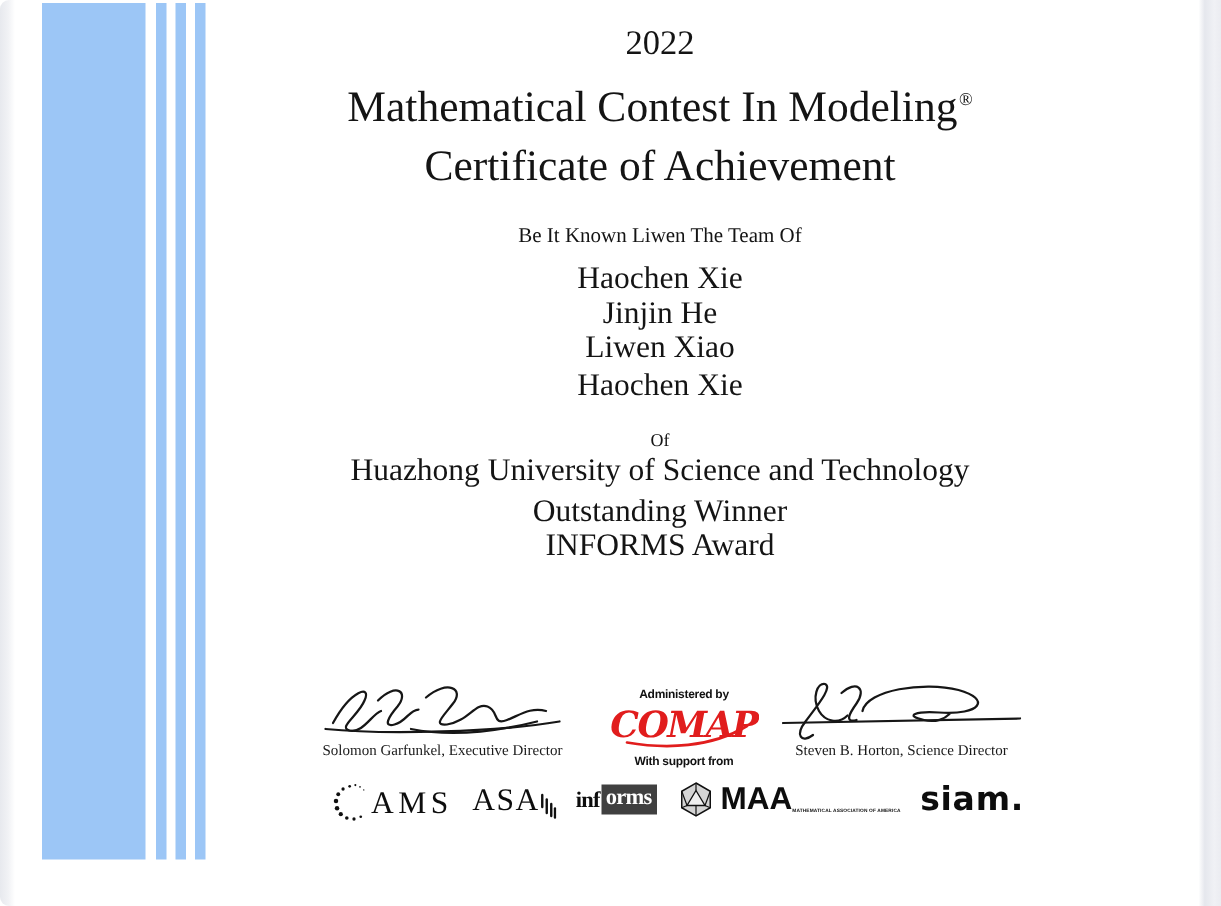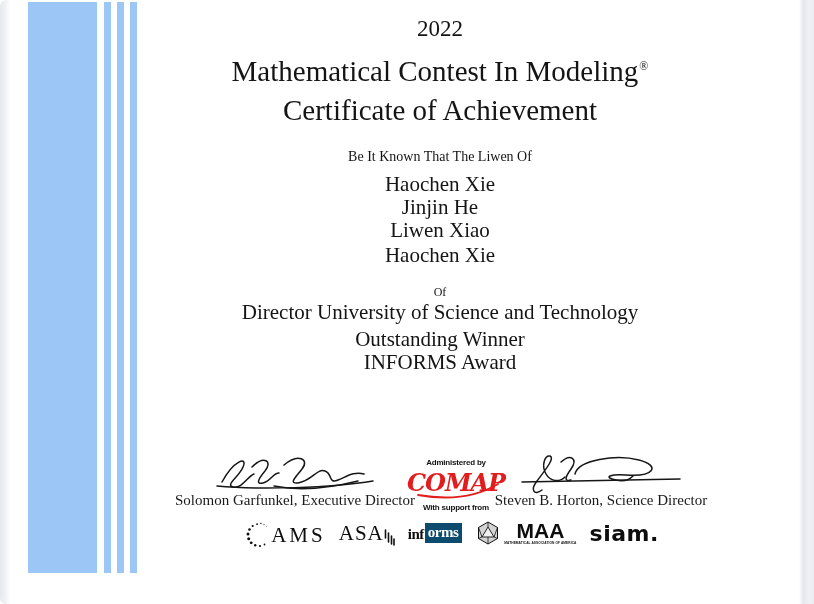--- a/index.html
+++ b/index.html
@@ -40,37 +40,37 @@
   .of-label{margin-top:18px;font-size:12px;line-height:14px;}
   .institution{margin-top:1px;font-size:21px;line-height:24px;}
   .designation-intro{margin-top:14px;}
   .designation-first{margin-top:4px;}
 
   
   .sig-row{position:absolute;top:448px;left:0;width:748px;height:72px;}
   .sig-block{position:absolute;display:flex;flex-direction:column;align-items:center;}
   .sig-left{left:146px;top:4px;width:166px;}
   .sig-right{left:452px;top:2px;width:166px;}
-  .sig-label{font-size:15px;line-height:11px;margin-top:1px;white-space:nowrap;color:#1a1a1a;}
+  .sig-label{font-size:10px;line-height:11px;margin-top:1px;white-space:nowrap;color:#1a1a1a;}
   .sig-center{left:334px;top:10px;width:112px;}
   .tiny-bold{font-family:"Liberation Sans", sans-serif;font-weight:bold;font-size:8px;
              letter-spacing:-0.2px;line-height:9px;color:#111;}
   .comap-svg{margin-top:3px;margin-bottom:3px;}
 
   
   .logos-row{position:absolute;top:516px;left:12px;width:748px;height:34px;
              display:flex;justify-content:center;align-items:center;gap:13px;}
   .logo{display:flex;align-items:flex-end;color:#0d0d0d;}
   .ams-text{font-size:21px;letter-spacing:3px;margin-left:2px;}
   .asa-text{font-size:21px;letter-spacing:1px;}
   .informs{font-family:Liberation Serif, serif;font-weight:bold;font-size:15px;}
   .informs .inf{letter-spacing:-0.5px;padding-right:1px;}
-  .informs .orms{background:#0c4a6e;color:#ffffff;padding:1px 4px 2px 3px;letter-spacing:-0.5px;}
+  .informs .orms{background:#404040;color:#ffffff;padding:1px 4px 2px 3px;letter-spacing:-0.5px;}
   .maa{align-items:center;}
-  .maa-col{display:flex;flex-direction:column;align-items:center;margin-left:3px;}
+  .maa-col{display:flex;flex-direction:row;align-items:flex-end;margin-left:3px;}
   .maa-text{font-family:"Liberation Sans", sans-serif;font-weight:bold;font-size:21px;line-height:18px;}
   .maa-caption{font-family:"Liberation Sans", sans-serif;font-weight:bold;font-size:3.2px;
                line-height:4px;letter-spacing:0.1px;white-space:nowrap;margin-top:1px;}
   .siam-text{font-family:"DejaVu Sans", sans-serif;font-weight:bold;font-size:22px;
              letter-spacing:0.5px;}
 </style>
 </head>
 <body>
 
 <div>
@@ -84,30 +84,30 @@
   <div class="stripe stripe-3"></div>
 
   <div class="content">
 
     <div class="year">2022</div>
 
     <div class="title"><span>Mathematical Contest In Modeling</span><sup>®</sup></div>
 
     <div class="subtitle">Certificate of Achievement</div>
 
-    <div class="small-label team-intro">Be It Known That The Liwen Of</div>
+    <div class="small-label team-intro">Be It Known Liwen The Team Of</div>
 
     <div class="big-line member-first">Haochen Xie</div>
     <div class="big-line">Jinjin He</div>
     <div class="big-line">Liwen Xiao</div>
 
     <div class="big-line advisor-name">Haochen Xie</div>
 
     <div class="of-label">Of</div>
-    <div class="institution">Director University of Science and Technology</div>
+    <div class="institution">Huazhong University of Science and Technology</div>
 
     <div class="big-line designation-first">Outstanding Winner</div>
     <div class="big-line">INFORMS Award</div>
 
     <div class="sig-row">
 
       <div class="sig-block sig-left">
         <svg width="166" height="42" viewBox="0 0 166 42">
           <g fill="none" stroke="#161616" stroke-width="1.5" stroke-linecap="round">
             <path d="M10 30 C 22 8, 36 4, 31 15 C 27 25, 13 33, 21 35 C 30 37, 36 24, 42 22"></path>

